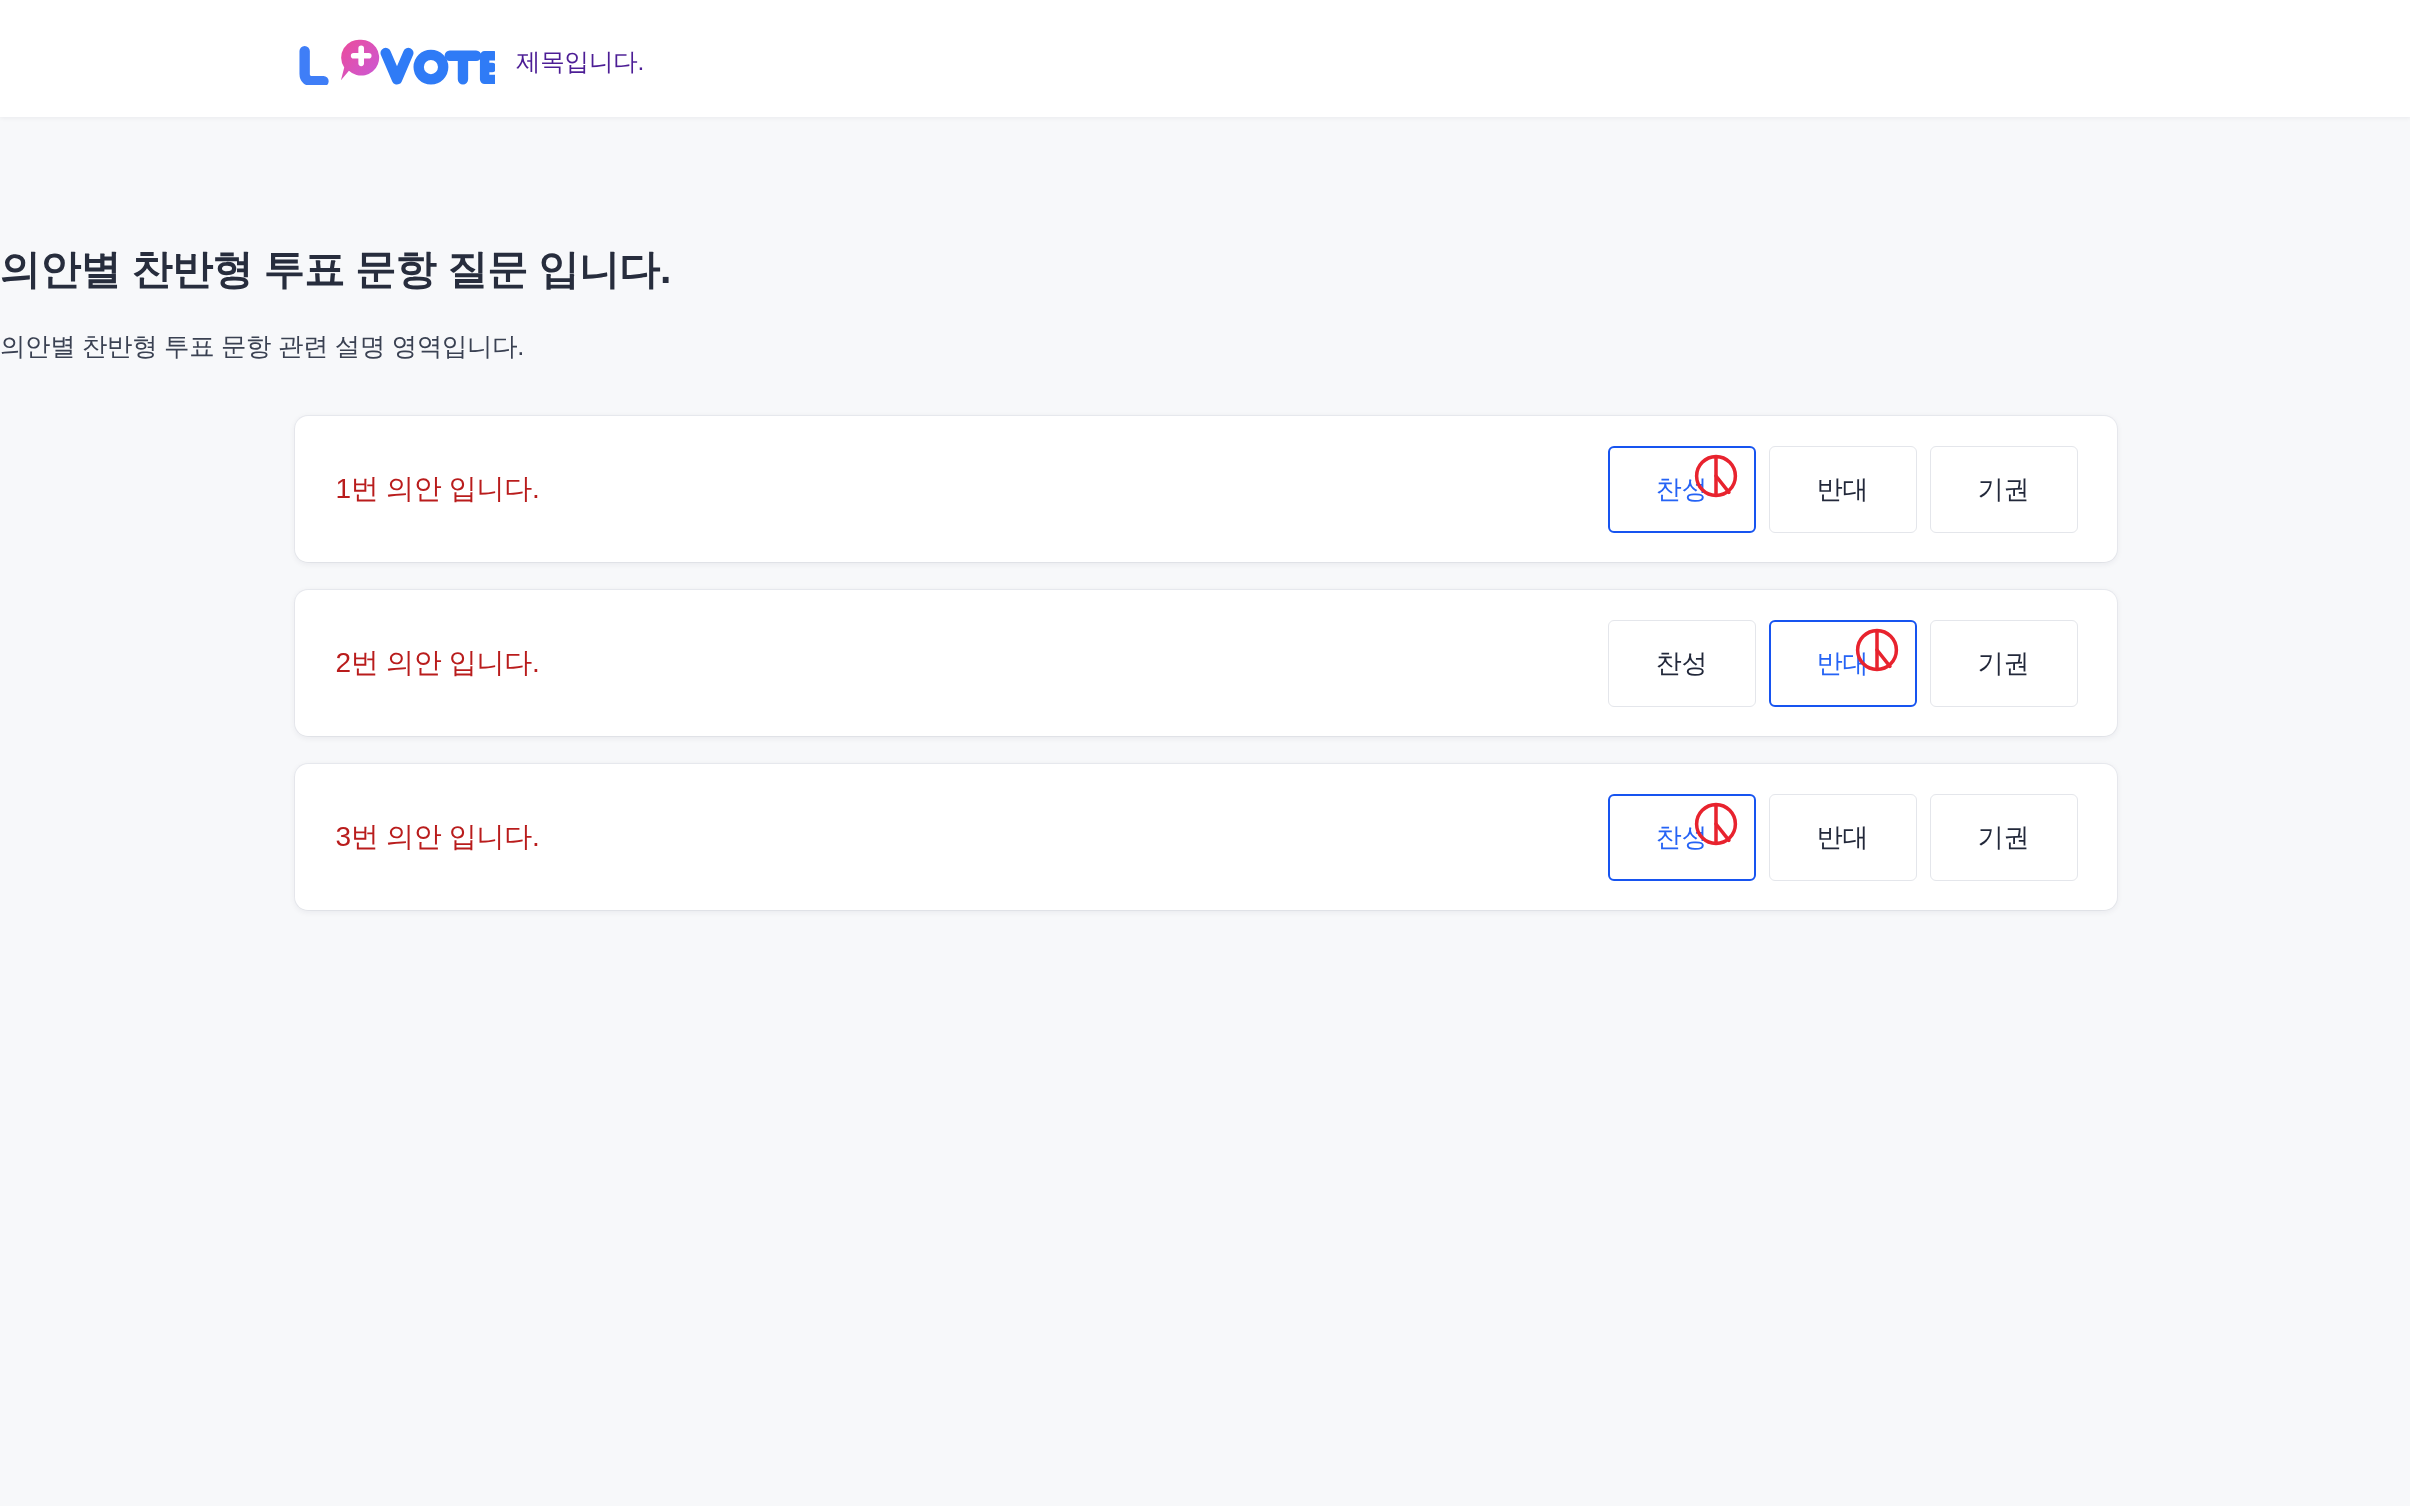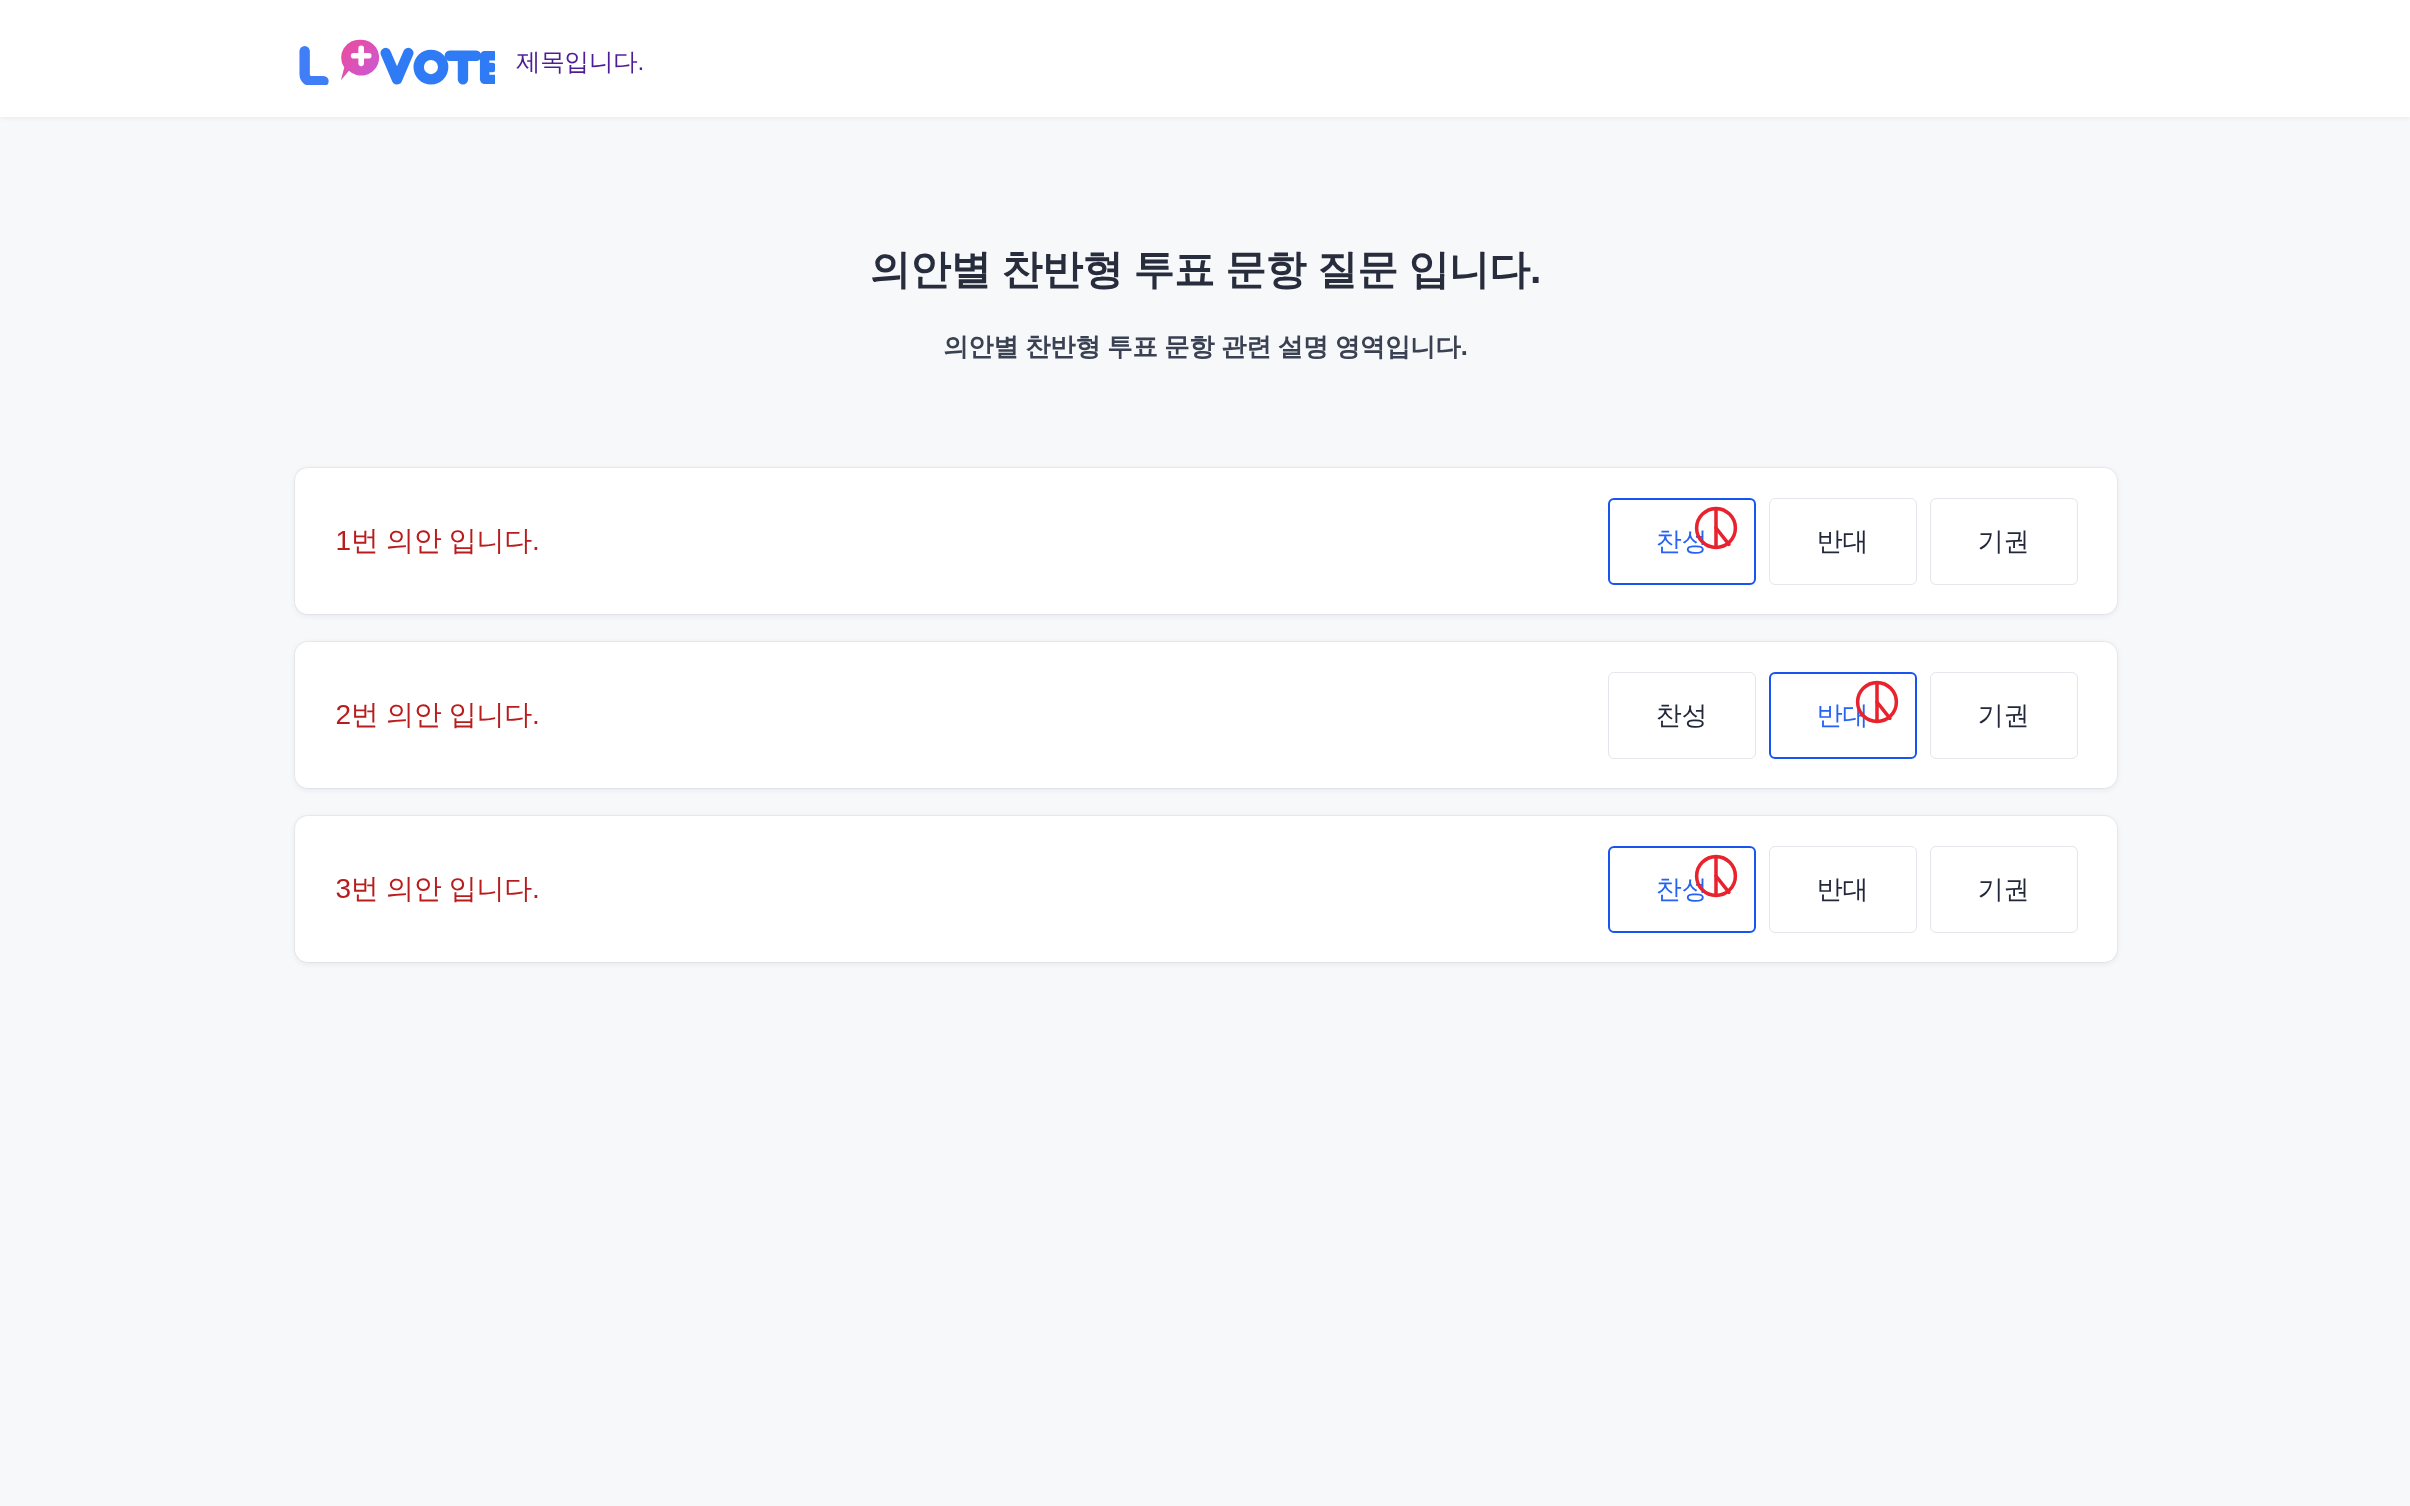--- a/index.html
+++ b/index.html
@@ -49,36 +49,36 @@
 
   
   .page {
     width: 2411px;
     height: 1390px;
     background: #f7f8fa;
     padding-top: 126px;
   }
 
   .intro {
-    text-align: center;
-    margin-bottom: 104px;
+    text-align: left;
+    margin-bottom: 52px;
   }
 
   .intro-title {
     font-size: 41px;
     font-weight: 700;
     color: #272d3d;
     letter-spacing: -0.6px;
     line-height: 1.3;
   }
 
   .intro-desc {
     margin-top: 34px;
     font-size: 25.4px;
-    font-weight: 700;
+    font-weight: 400;
     color: #3a4152;
     letter-spacing: -0.3px;
   }
 
   
   .agenda-list {
     width: 1822px;
     margin: 0 auto;
     display: flex;
     flex-direction: column;

